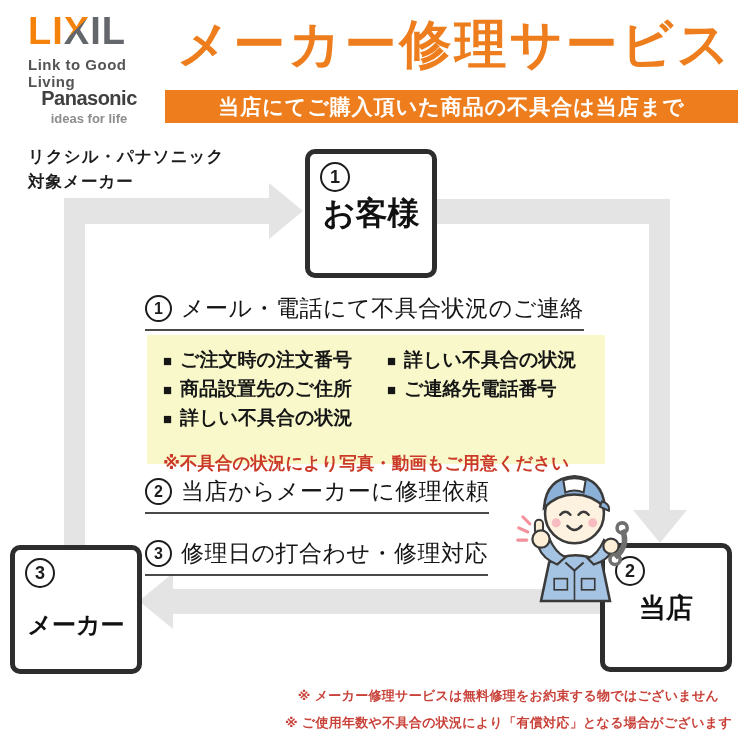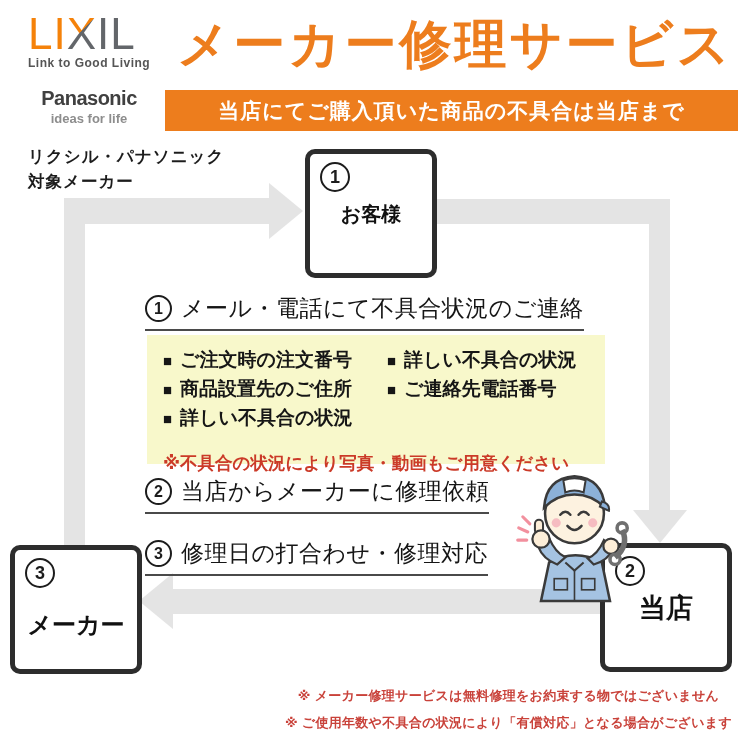--- a/index.html
+++ b/index.html
@@ -2,41 +2,41 @@
 <html><head>
 <meta charset="utf-8">
 <style>
   * { margin:0; padding:0; box-sizing:border-box; }
   html,body { background:#fff; }
   body { font-family:"Liberation Sans","DejaVu Sans",sans-serif; }
   .stage { position:relative; width:740px; height:740px; background:#fff; overflow:hidden; }
 
   
   .lixil-block { position:absolute; left:28px; top:12px; width:140px; }
-  .lixil-word { font-size:44px; font-weight:400; letter-spacing:1px; line-height:1; }
+  .lixil-word { font-size:38px; font-weight:700; letter-spacing:1px; line-height:1; }
   .lixil-word .li { color:#f5820a; }
   .lixil-word .x  { color:#63666a; }
   @supports (-webkit-background-clip:text) or (background-clip:text) {
     .lixil-word .x {
       background:linear-gradient(135deg,#f5820a 46%,#63666a 46%);
       -webkit-background-clip:text; background-clip:text; color:transparent;
     }
   }
   .lixil-word .il { color:#63666a; }
-  .lixil-tagline { margin-top:0; font-size:12px; font-weight:700; color:#555; letter-spacing:.5px; }
+  .lixil-tagline { margin-top:6px; font-size:15px; font-weight:700; color:#555; letter-spacing:.5px; }
 
   .main-title { position:absolute; left:172px; top:4px; width:566px; height:82px;
     display:flex; align-items:center; justify-content:center;
     font-size:52px; font-weight:800; letter-spacing:3px; color:#ed7d1d; white-space:nowrap; }
 
   .pana-block { position:absolute; left:24px; top:88px; width:130px; text-align:center; }
   .pana-word { font-size:20px; font-weight:800; color:#404040; letter-spacing:-0.5px; line-height:1; }
   .pana-tagline { margin-top:3px; font-size:13px; font-weight:700; color:#8d8d8d; }
 
-  .banner { position:absolute; left:165px; top:90px; width:573px; height:41px;
+  .banner { position:absolute; left:165px; top:90px; width:573px; height:33px;
     background:#ed7d1d; display:flex; align-items:center; justify-content:center;
     color:#fff; font-size:21px; font-weight:800; letter-spacing:1px; white-space:nowrap; }
 
   .target-makers { position:absolute; left:28px; top:144px; font-size:16.5px;
     font-weight:800; color:#1c1c1c; line-height:25px; letter-spacing:1px; }
 
   
   .arrow-part { position:absolute; background:#e4e4e4; }
   .tri { position:absolute; width:0; height:0; }
   .tri-right { border-top:28px solid transparent; border-bottom:28px solid transparent; border-left:34px solid #e4e4e4; }
@@ -46,21 +46,21 @@
   
   .flow-box { position:absolute; width:132px; height:129px; background:#fff;
     border:5px solid #2d2d2d; border-radius:10px; }
   .num-circle { display:flex; align-items:center; justify-content:center;
     width:30px; height:30px; border:2.5px solid #1c1c1c; border-radius:50%;
     font-size:18px; font-weight:800; color:#1c1c1c; background:#fff; }
   .flow-box .num-circle { position:absolute; left:10px; top:8px; }
   .flow-box .box-label { position:absolute; left:0; right:0; top:50%; transform:translateY(-50%);
     text-align:center; font-weight:700; color:#111; white-space:nowrap; }
   #box-customer { left:305px; top:149px; }
-  #box-customer .box-label { font-size:20px; }
+  #box-customer .box-label { font-size:32px; }
   #box-store { left:600px; top:543px; }
   #box-store .box-label { font-size:27px; }
   #box-maker { left:10px; top:545px; }
   #box-maker .box-label { font-size:24px; top:42%;margin-top:25px; }
 
   
   .step { position:absolute; display:inline-flex; align-items:center; gap:9px;
     padding-bottom:5px; border-bottom:2px solid #4a4a4a; }
   .step .num-circle { width:27px; height:27px; font-size:16px; flex:0 0 auto; }
   .step .step-label { font-size:23px; font-weight:400; color:#151515; letter-spacing:.5px; white-space:nowrap; }

